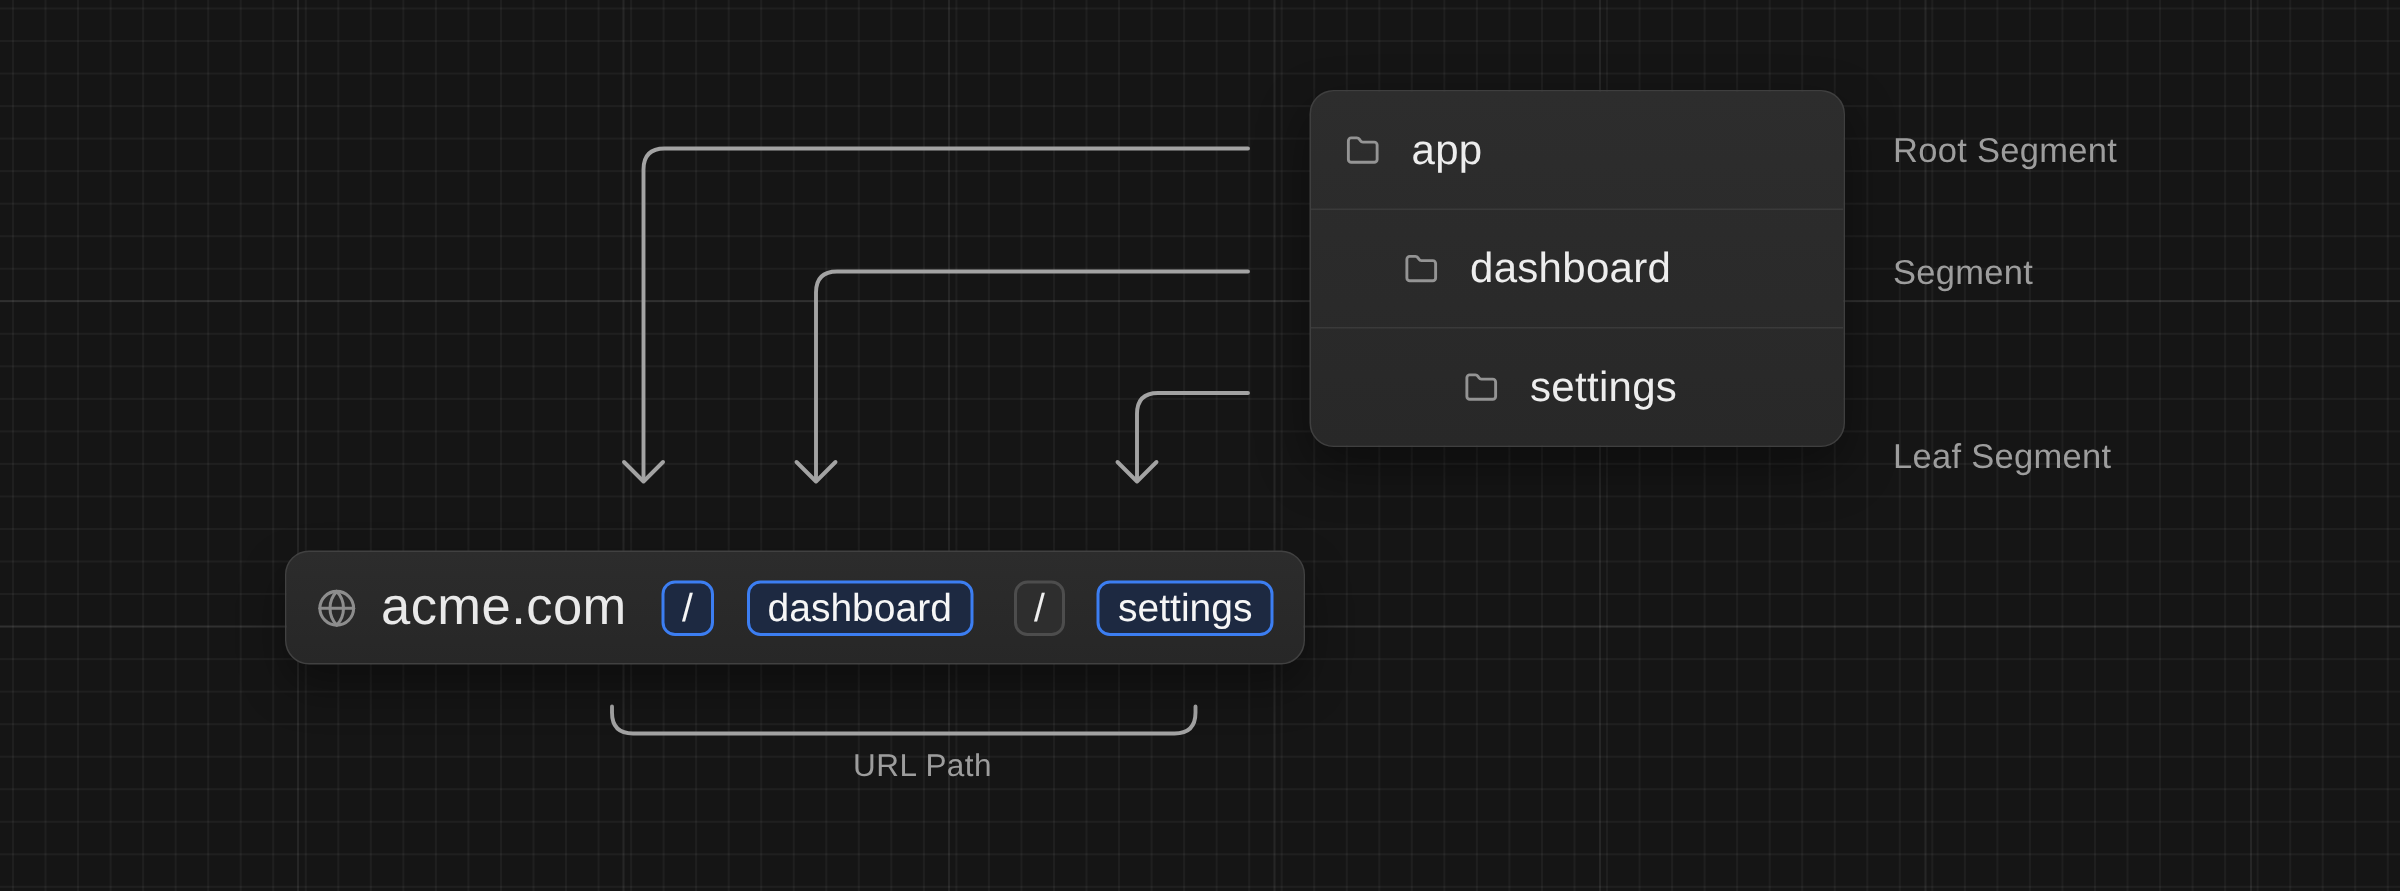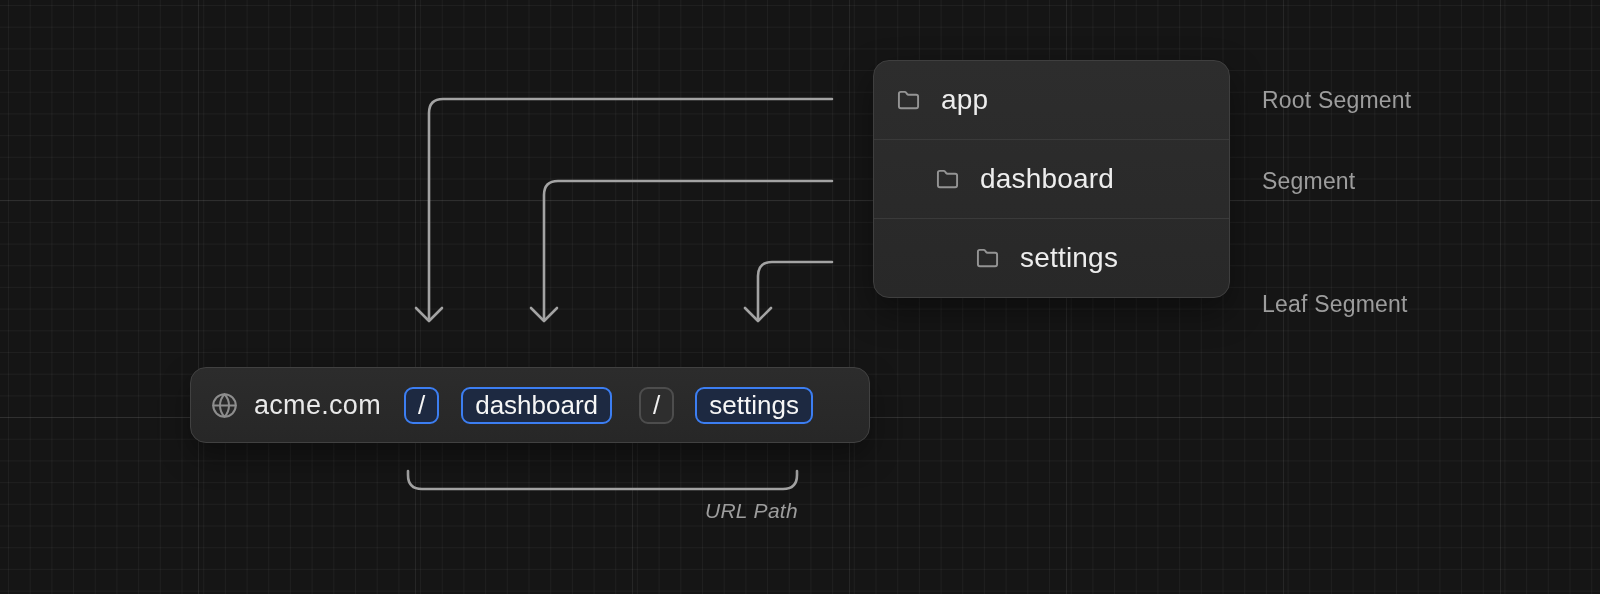--- a/index.html
+++ b/index.html
@@ -109,21 +109,21 @@
   }
   .globe-icon {
     width: 27px;
     height: 27px;
     color: #8d8d8d;
     flex: 0 0 auto;
   }
   .url-domain {
     margin-left: 16px;
     margin-right: 23px;
-    font-size: 27px;
+    font-size: 35px;
     letter-spacing: 0.3px;
     color: #e9e9e9;
   }
   .seg-chip {
     display: inline-flex;
     align-items: center;
     justify-content: center;
     height: 37px;
     border-radius: 9px;
     font-size: 26px;
@@ -141,28 +141,27 @@
     color: #f0f0f0;
   }
   .seg-0 { margin-right: 22px; min-width: 34px; }
   .seg-1 { margin-right: 27px; }
   .seg-2 { margin-right: 21px; min-width: 31px; }
   .seg-3 { }
 
   
   .url-path-label {
     position: absolute;
-    left: 408px;
+    left: 420px;
     top: 499px;
     width: 390px;
-    text-align: right;
+    text-align: center;
     font-size: 21px;
     color: #9d9d9d;
     letter-spacing: 0.3px;
-    font-style: italic;
   }
 </style>
 </head>
 <body>
 
 <div class="canvas">
 
   <svg class="connectors" viewBox="0 0 1600 594" width="1600" height="594">
 
     <g>

